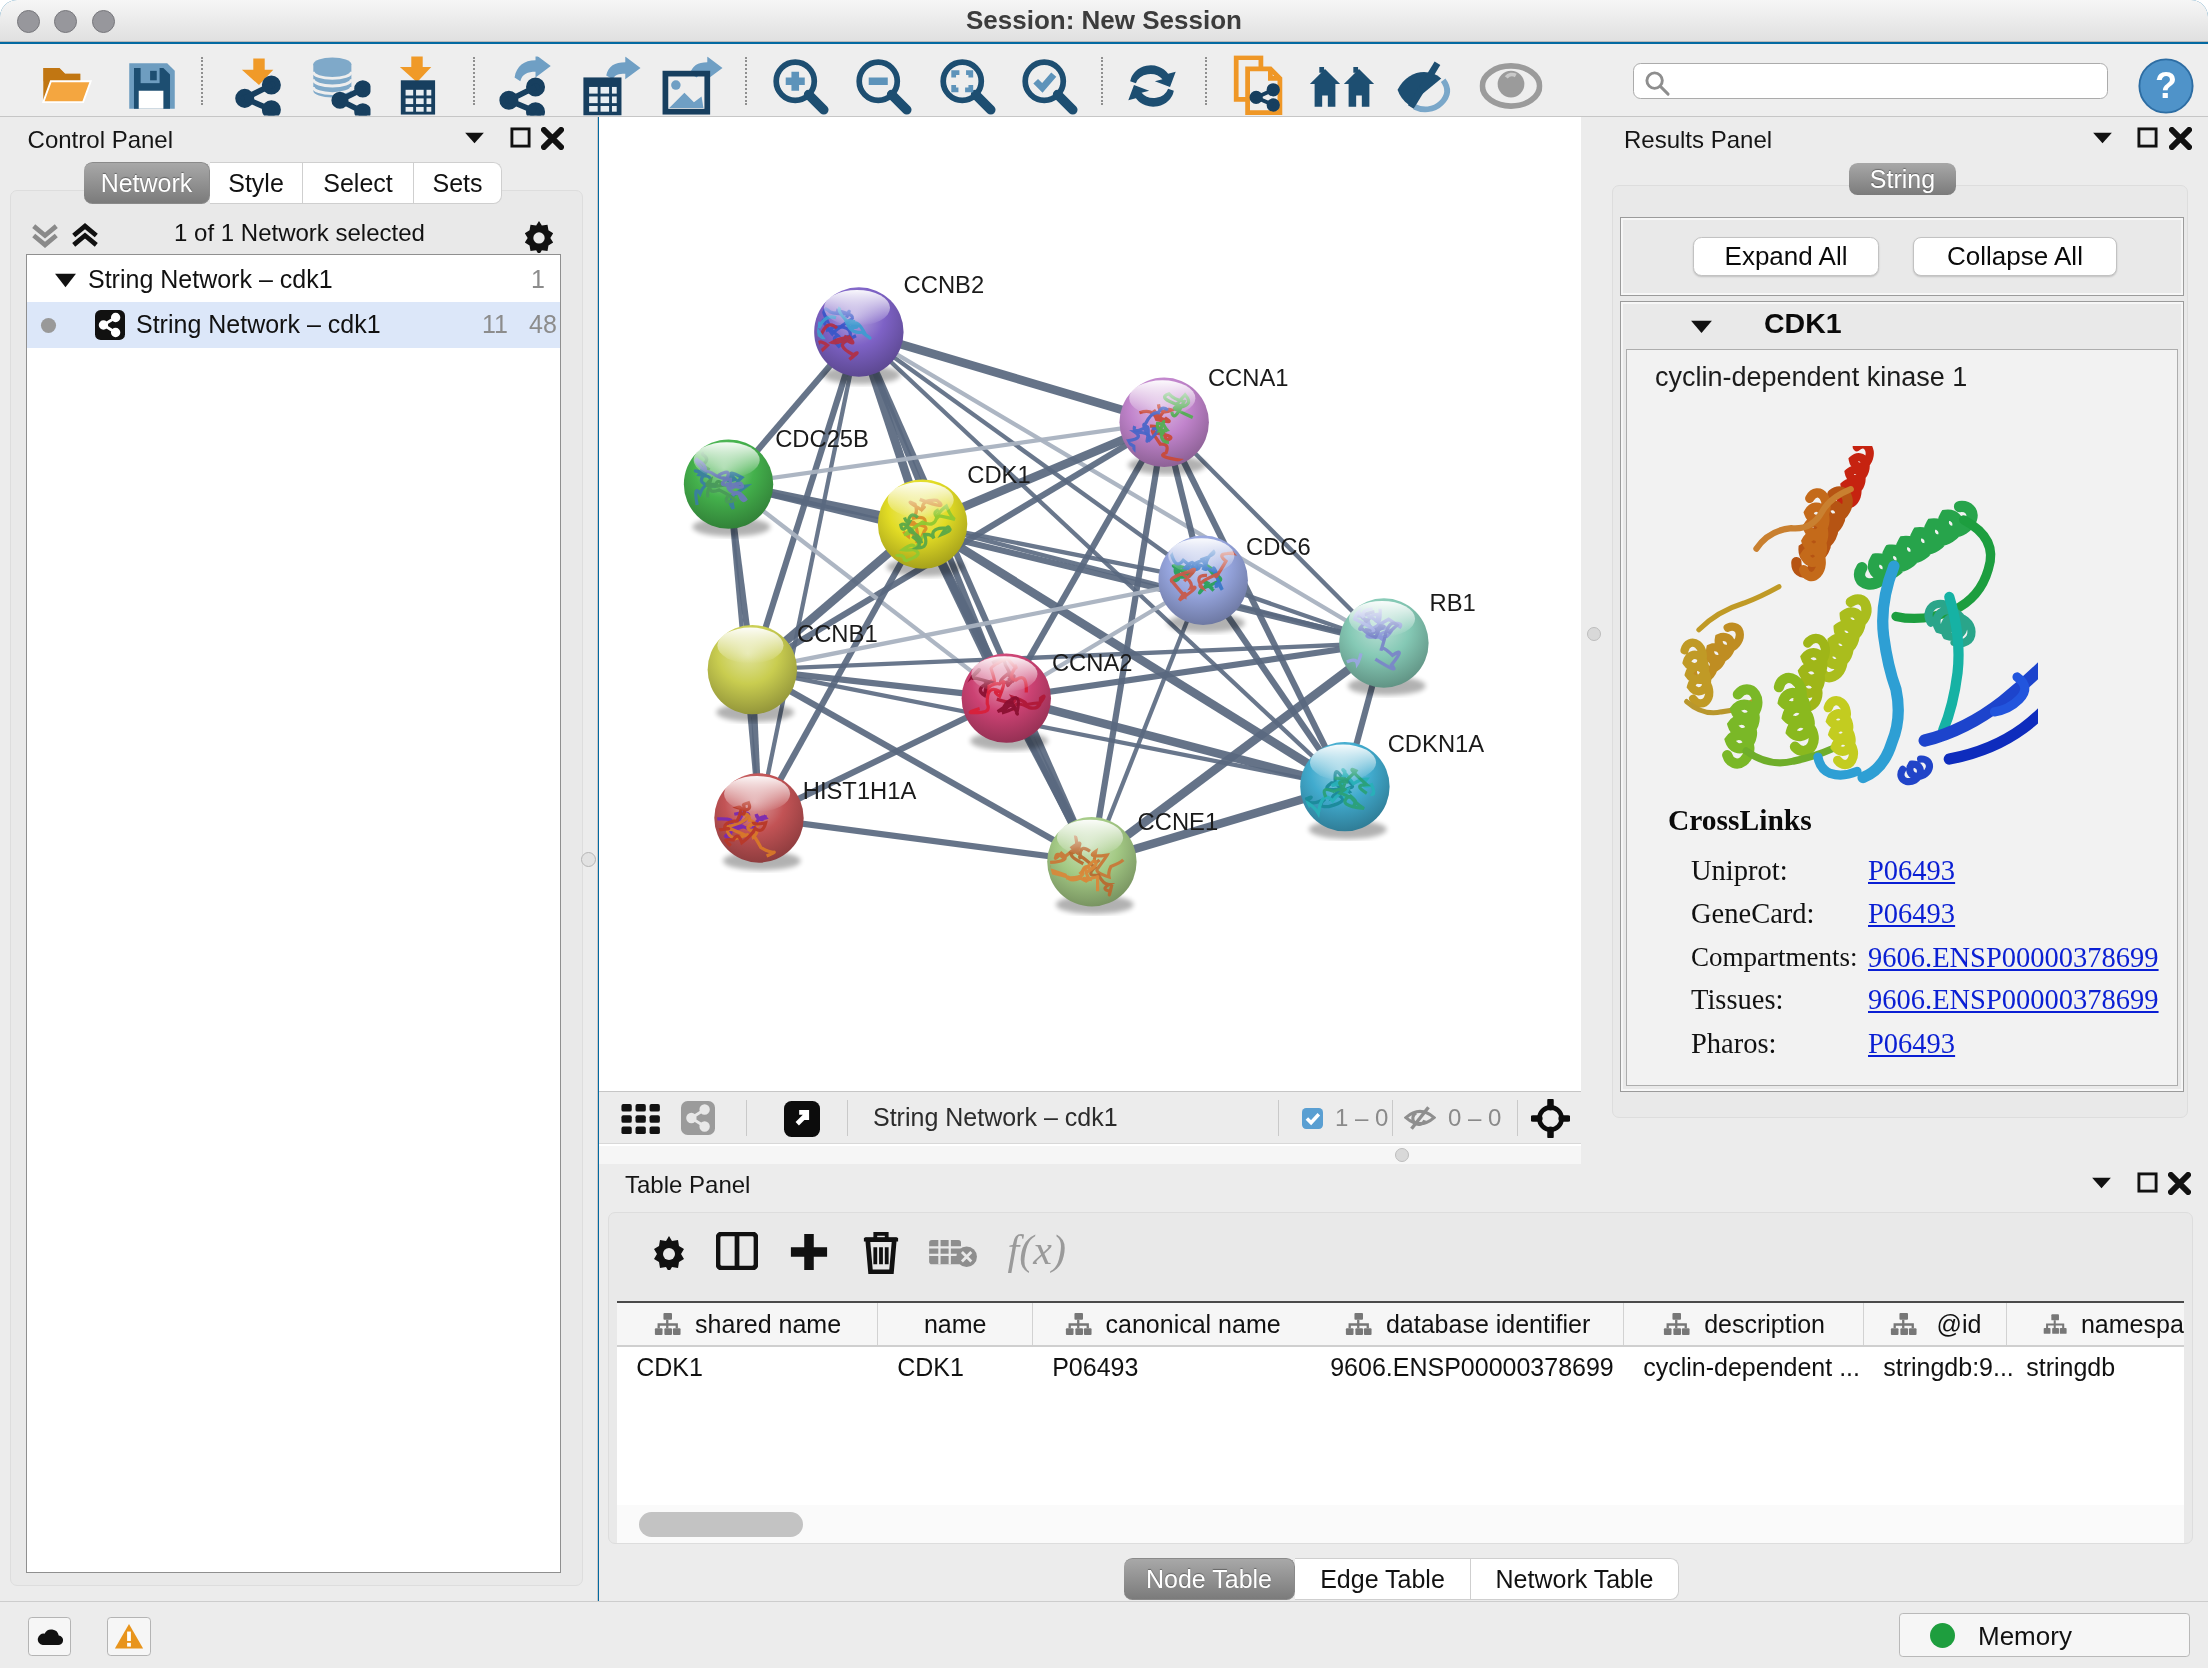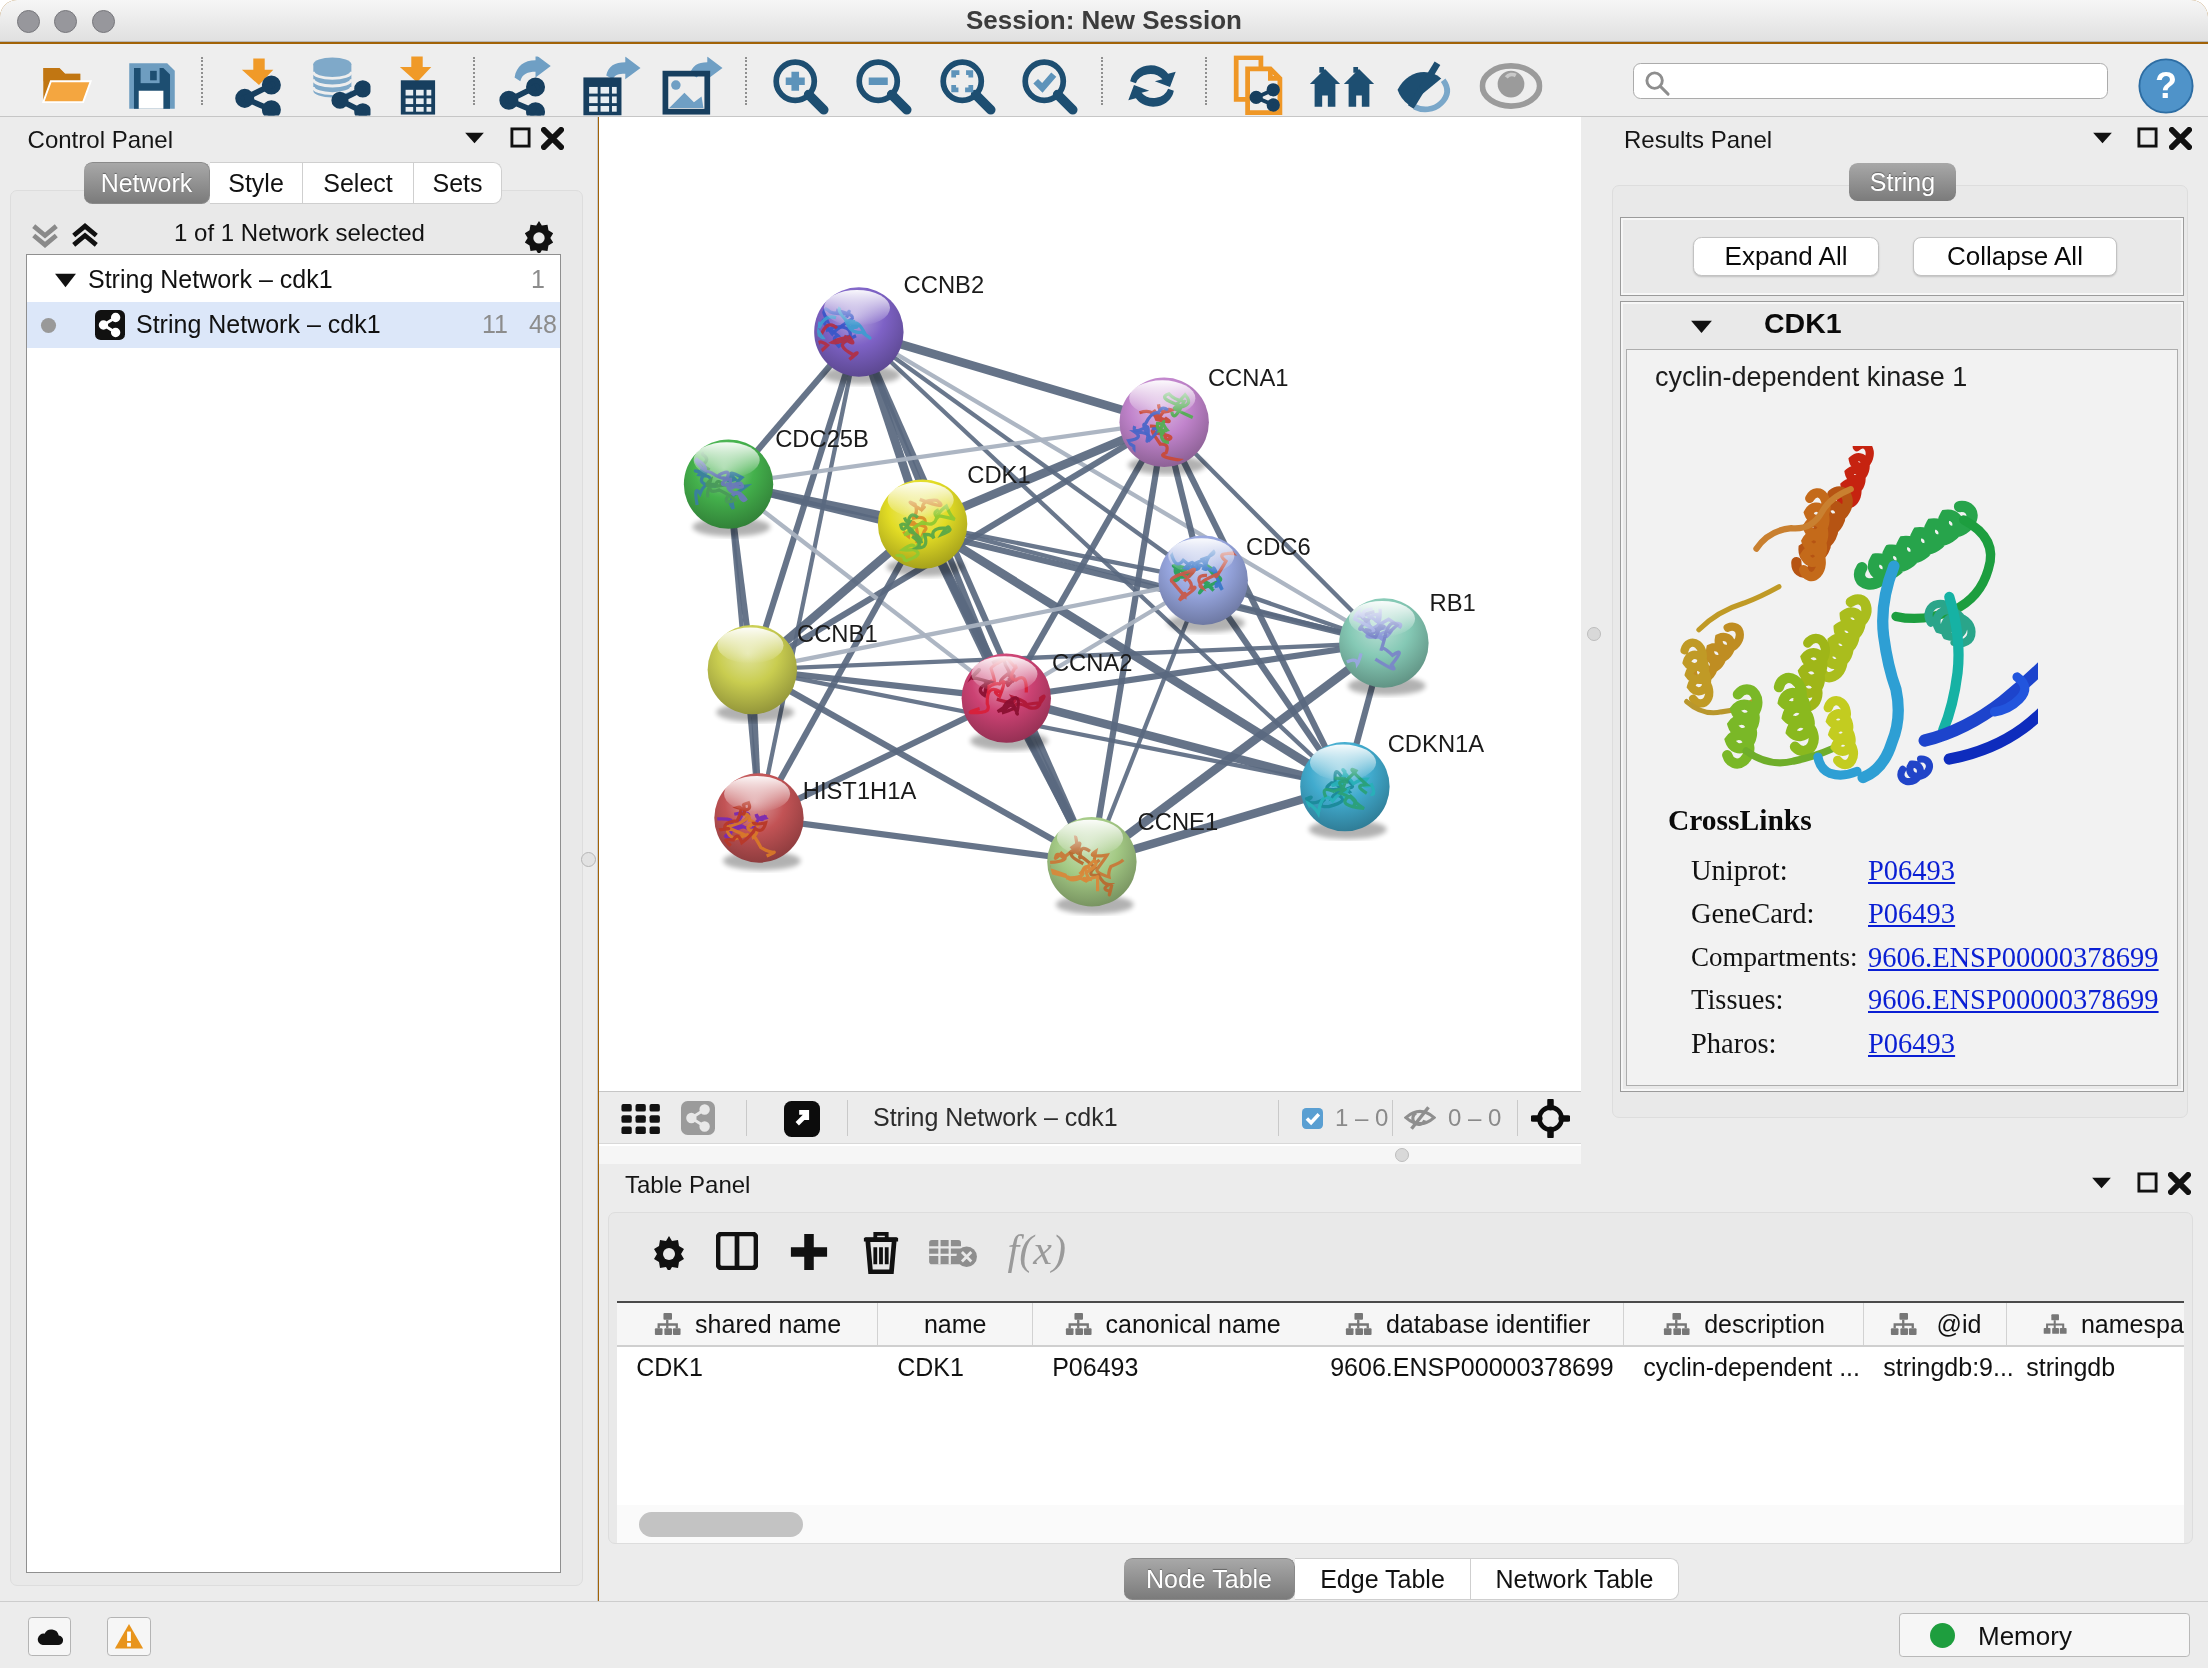--- a/index.html
+++ b/index.html
@@ -1,18 +1,18 @@
 <!DOCTYPE html>
 <html style="font-size:15px"><head>
 <meta charset="utf-8">
 <style>
 * { margin:0; padding:0; box-sizing:border-box; }
 html,body { width:2208px; height:1668px; overflow:hidden; background:#ffffff; }
 body { font-family:"Liberation Sans", sans-serif; position:relative; }
-.win { position:absolute; left:0; top:0; width:2208px; height:1668px; background:#a16207; border-radius:17px 17px 0 0; overflow:hidden; }
+.win { position:absolute; left:0; top:0; width:2208px; height:1668px; background:#0369a1; border-radius:17px 17px 0 0; overflow:hidden; }
 .titlebar { position:absolute; left:0; top:0; width:2208px; height:42px; background:linear-gradient(#f6f6f6,#e0e0e0); border-bottom:1.9px solid #b8b8b8; }
 .tl { position:absolute; top:9.5px; width:23px; height:23px; border-radius:50%; background:#97979c; border:1.9px solid #77777c; }
 .title { position:absolute; top:0; left:0; width:100%; height:42px; line-height:40px; text-align:center; font-size:26px; font-weight:bold; color:#3c3c3c; }
 .toolbar { position:absolute; left:0; top:44px; width:2208px; height:73px; background:#eeeeee; border-bottom:1.9px solid #c6c6c6; }
 .tbi { position:absolute; top:42px; transform:translate(-50%,-50%); }
 .tbsep { position:absolute; top:13.3px; width:0px; height:48px; border-left:2.9px dotted #8f8f8f; }
 .searchbox { position:absolute; left:1633px; top:19px; width:475px; height:36px; background:#ffffff; border:1.9px solid #ababab; border-radius:7.6px; }
 .panel-title { font-size:24px; color:#151515; }
 .seg { position:absolute; display:flex; height:42px; }
 .seg .tab { height:42px; display:flex; align-items:center; justify-content:center; font-size:25px; background:#ffffff; color:#111; border:1px solid #cfcfcf; border-left:none; }
@@ -623,21 +623,21 @@
     <svg style="position:absolute;left:510px;top:13.3px" width="23" height="15" viewBox="0 0 24 16">
         <path d="M2 3 h20 L12 14 z" fill="#111"></path>
       </svg>
     <svg style="position:absolute;left:556px;top:9.5px" width="21" height="21" viewBox="0 0 22 22">
         <rect x="2" y="2" width="18" height="18" fill="none" stroke="#111" stroke-width="3"></rect>
       </svg>
     <svg style="position:absolute;left:588px;top:9.5px" width="23" height="23" viewBox="0 0 24 24">
         <path d="M3 3 L21 21 M21 3 L3 21" stroke="#111" stroke-width="6" stroke-linecap="round"></path>
       </svg>
     <div class="innerpanel" style="left:31px;top:68px;width:576px;height:933px;"></div>
-    <div style="position:absolute;left:268px;top:46px;width:107px;height:38px;background:linear-gradient(#a8a8a8,#7b7b7b);border-radius:8.6px;color:#fff;font-size:25px;display:flex;align-items:center;justify-content:center;text-shadow:0 -1px 1px rgba(0,0,0,.35);">String</div>
+    <div style="position:absolute;left:268px;top:46px;width:107px;height:32px;background:linear-gradient(#a8a8a8,#7b7b7b);border-radius:8.6px;color:#fff;font-size:25px;display:flex;align-items:center;justify-content:center;text-shadow:0 -1px 1px rgba(0,0,0,.35);">String</div>
     <div class="etched" style="left:39px;top:100px;width:564px;height:79px;"></div>
     <div class="btn" style="left:112px;top:120px;width:186px;height:39px;">Expand All</div>
     <div class="btn" style="left:332px;top:120px;width:204px;height:39px;border-radius:8px;">Collapse All</div>
     <div class="etched" style="left:39px;top:184px;width:564px;height:791px;">
       <svg style="position:absolute;left:68px;top:16px" width="25" height="17" viewBox="0 0 26 18">
           <path d="M2 3 h22 L13 16 z" fill="#111"></path>
         </svg>
       <div style="position:absolute;left:143px;top:4.8px;font-size:28.5px;font-weight:bold;color:#0a0a0a;">CDK1</div>
       <div style="position:absolute;left:4.8px;top:47px;right:4.8px;bottom:4.8px;background:#f2f2f2;border:1px solid #adadad;"></div>
     </div>

